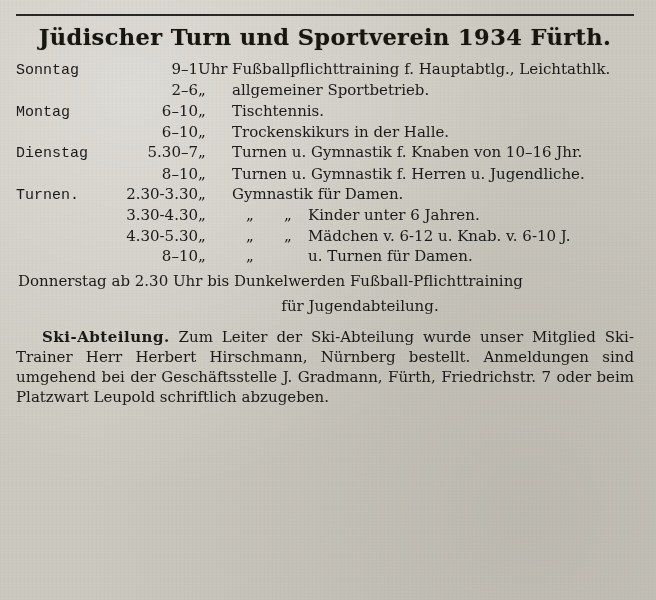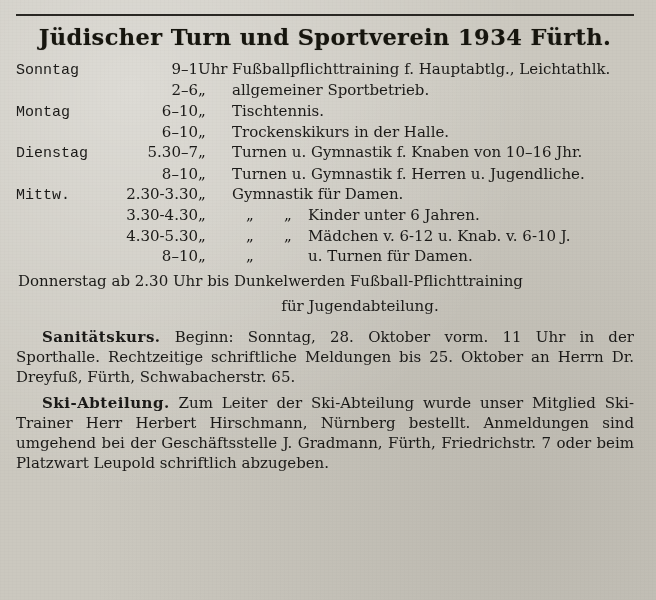--- a/index.html
+++ b/index.html
@@ -155,21 +155,21 @@
         <td class="unit">„</td>
         <td class="desc">Turnen u. Gymnastik f. Knaben von 10–16 Jhr.</td>
       </tr>
       <tr>
         <td class="day"></td>
         <td class="time">8–10</td>
         <td class="unit">„</td>
         <td class="desc">Turnen u. Gymnastik f. Herren u. Jugendliche.</td>
       </tr>
       <tr>
-        <td class="day">Mittw.</td>
+        <td class="day">Turnen.</td>
         <td class="time">2.30-3.30</td>
         <td class="unit">„</td>
         <td class="desc">Gymnastik für Damen.</td>
       </tr>
       <tr>
         <td class="day"></td>
         <td class="time">3.30-4.30</td>
         <td class="unit">„</td>
         <td class="desc"><span class="d1">„</span><span class="d2">„</span><span>Kinder unter 6 Jahren.</span></td>
       </tr>
@@ -186,18 +186,17 @@
         <td class="desc"><span class="d1">„</span><span class="d2"></span><span>u. Turnen für Damen.</span></td>
       </tr>
     </tbody>
   </table>
 
   <div class="thu">Donnerstag ab 2.30 Uhr bis Dunkelwerden Fußball-Pflichttraining</div>
   <div class="thu thu2">für Jugendabteilung.</div>
 
   <div class="blockgap"></div>
 
-  <p class="para indent"><span class="lead">Sanitätskurs.</span><span> Beginn: Sonntag, 28. Oktober vorm. 11 Uhr in der Sporthalle. Rechtzeitige schriftliche Meldungen bis 25. Oktober an Herrn Dr. Dreyfuß, Fürth, Schwabacherstr. 65.</span></p>
 
   <p class="para indent"><span class="lead">Ski-Abteilung.</span><span> Zum Leiter der Ski-Abteilung wurde unser Mitglied Ski-Trainer Herr Herbert Hirschmann, Nürnberg bestellt. Anmeldungen sind umgehend bei der Geschäftsstelle J. Gradmann, Fürth, Friedrichstr. 7 oder beim Platzwart Leupold schriftlich abzugeben.</span></p>
 
   <div id="grain"></div>
 </div>
 
 </body></html>

